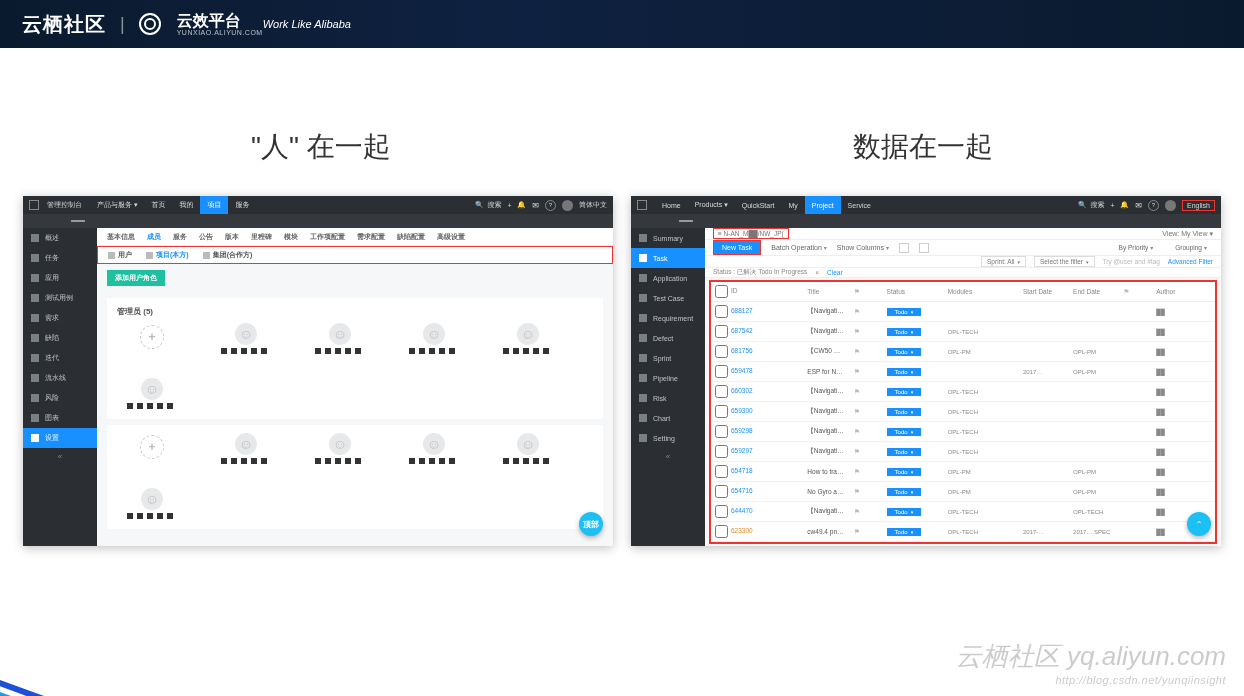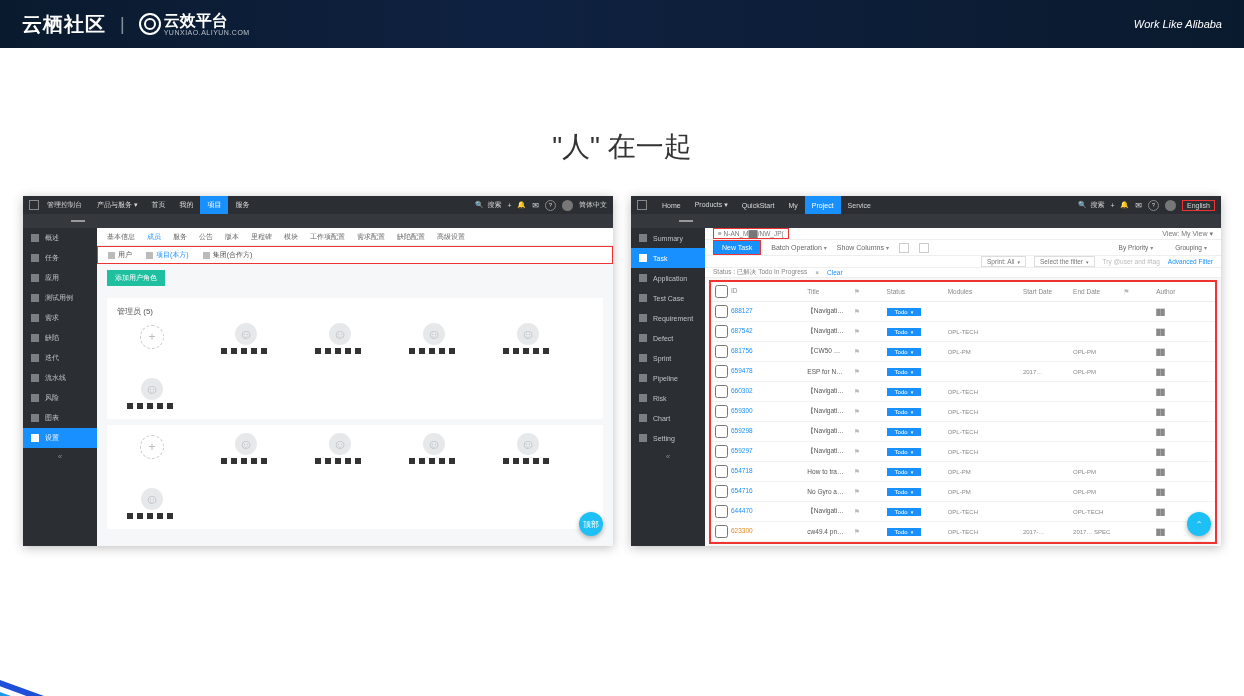--- a/index.html
+++ b/index.html
@@ -1,23 +1,23 @@
 <!DOCTYPE html>
 <html><head>
 <meta charset="utf-8">
 <style>
 * { margin: 0; padding: 0; box-sizing: border-box; font-family: -apple-system, "Helvetica Neue", Arial, sans-serif; }
 body { width: 1244px; height: 696px; background: #fff; position: relative; overflow: hidden; }
 
 
-.banner { height: 48px; background: linear-gradient(90deg, #0a1a2e 0%, #0e2140 40%, #0a1a2e 100%); display: flex; align-items: center; justify-content: space-between; padding: 0 22px; color: #fff; }
+.banner { height: 48px; background: linear-gradient(90deg, #0a1a2e 0%, #0e2140 40%, #0a1a2e 100%); display: flex; align-items: center; padding: 0 22px; color: #fff; }
 .banner-left { display: flex; align-items: center; gap: 14px; font-size: 20px; }
 .banner-logo { font-weight: 700; letter-spacing: 1px; }
 .banner-sep { opacity: .5; font-size: 18px; }
-.banner-yx { display: flex; align-items: center; gap: 3px; }
+.banner-yx { display: flex; align-items: center; gap: 16px; }
 .banner-yx-icon { width: 22px; height: 22px; border: 2px solid #fff; border-radius: 50%; display: flex; align-items: center; justify-content: center; }
 .banner-yx-icon::after { content: ""; width: 8px; height: 8px; border: 2px solid #fff; border-radius: 50%; }
 .banner-yx-txt { display: flex; flex-direction: column; line-height: 1; }
 .banner-yx-txt .main { font-size: 16px; font-weight: 600; }
 .banner-yx-txt .sub { font-size: 7px; opacity: .7; letter-spacing: .5px; }
 .banner-right { font-size: 11px; font-style: italic; font-weight: 500; }
 
 
 .slide-body { position: relative; padding: 40px 20px 0; height: 648px; }
 .captions { display: flex; justify-content: space-around; font-size: 28px; color: #333; margin: 40px 0 30px; font-weight: 300; }
@@ -47,21 +47,21 @@
 
 .shot-body { display:flex; flex:1; overflow:hidden; }
 .sidebar { width: 74px; background: #2b2f33; color:#bfc3c7; display:flex; flex-direction:column; font-size:7px; }
 .sidebar .item { display:flex; align-items:center; gap:6px; height:20px; padding:0 8px; cursor:pointer; white-space:nowrap;}
 .sidebar .item .sico { width:8px; height:8px; background:#7a7f84; flex-shrink:0;}
 .sidebar .item.active { background:#1990ff; color:#fff; }
 .sidebar .item.active .sico{ background:#fff; }
 .sidebar .collapse { height:16px; display:flex; align-items:center; justify-content:center; color:#888; font-size:8px;}
 
 
-.main-left { flex:1; background:#f6f7f8; padding:0; }
+.main-left { flex:1; background:#f6f7f8; padding:0;font-weight:bold; }
 .tabs-row { height:18px; background:#fff; display:flex; align-items:center; gap:12px; padding:0 10px; border-bottom:1px solid #eee; font-size:7px; color:#666;}
 .tabs-row span{ cursor:pointer; }
 .tabs-row .tab-active{ color:#1990ff; }
 .mode-row { height:18px; background:#fff; display:flex; align-items:center; gap:14px; padding:0 10px; border:1px solid #e33; margin:0; font-size:7px; color:#555;}
 .mode-row .m{ cursor:pointer; display:flex; align-items:center; gap:3px;}
 .mode-row .m::before{content:""; width:7px; height:7px; background:#bbb;}
 .mode-row .m.active{ color:#1990ff;}
 .btn-primary-sm{ display:inline-block; background:#1ec0a0; color:#fff; padding:3px 8px; font-size:7px; margin:6px 10px;}
 .panel { background:#fff; margin:6px 10px; padding:8px 10px 10px; }
 .panel-title{ font-size:8px; color:#555; margin-bottom:6px;}
@@ -125,20 +125,21 @@
         <span class="sub">YUNXIAO.ALIYUN.COM</span>
       </span>
     </span>
   </div>
   <div class="banner-right">Work Like Alibaba</div>
 </div>
 
 <div class="slide-body">
   <div class="captions">
     <span>"人" 在一起</span>
+    <span>数据在一起</span>
   </div>
 
   <div class="shots">
 
     <div class="shot">
       <div class="topbar">
         <span class="logo-sq"></span>
         <span>管理控制台</span>
         <div class="nav" id="left-nav">
             <span>产品与服务 ▾</span>
@@ -542,13 +543,17 @@
               </table>
           </div>
           <div class="fab" style="background:#1dc0f5;">⌃</div>
         </div>
       </div>
     </div>
 
   </div>
 
   <div class="corner-bl"></div>
+  <div class="watermark">
+    <span>云栖社区 yq.aliyun.com</span>
+    <span class="sub">http://blog.csdn.net/yunqiinsight</span>
+  </div>
 </div>
 
 </body></html>

